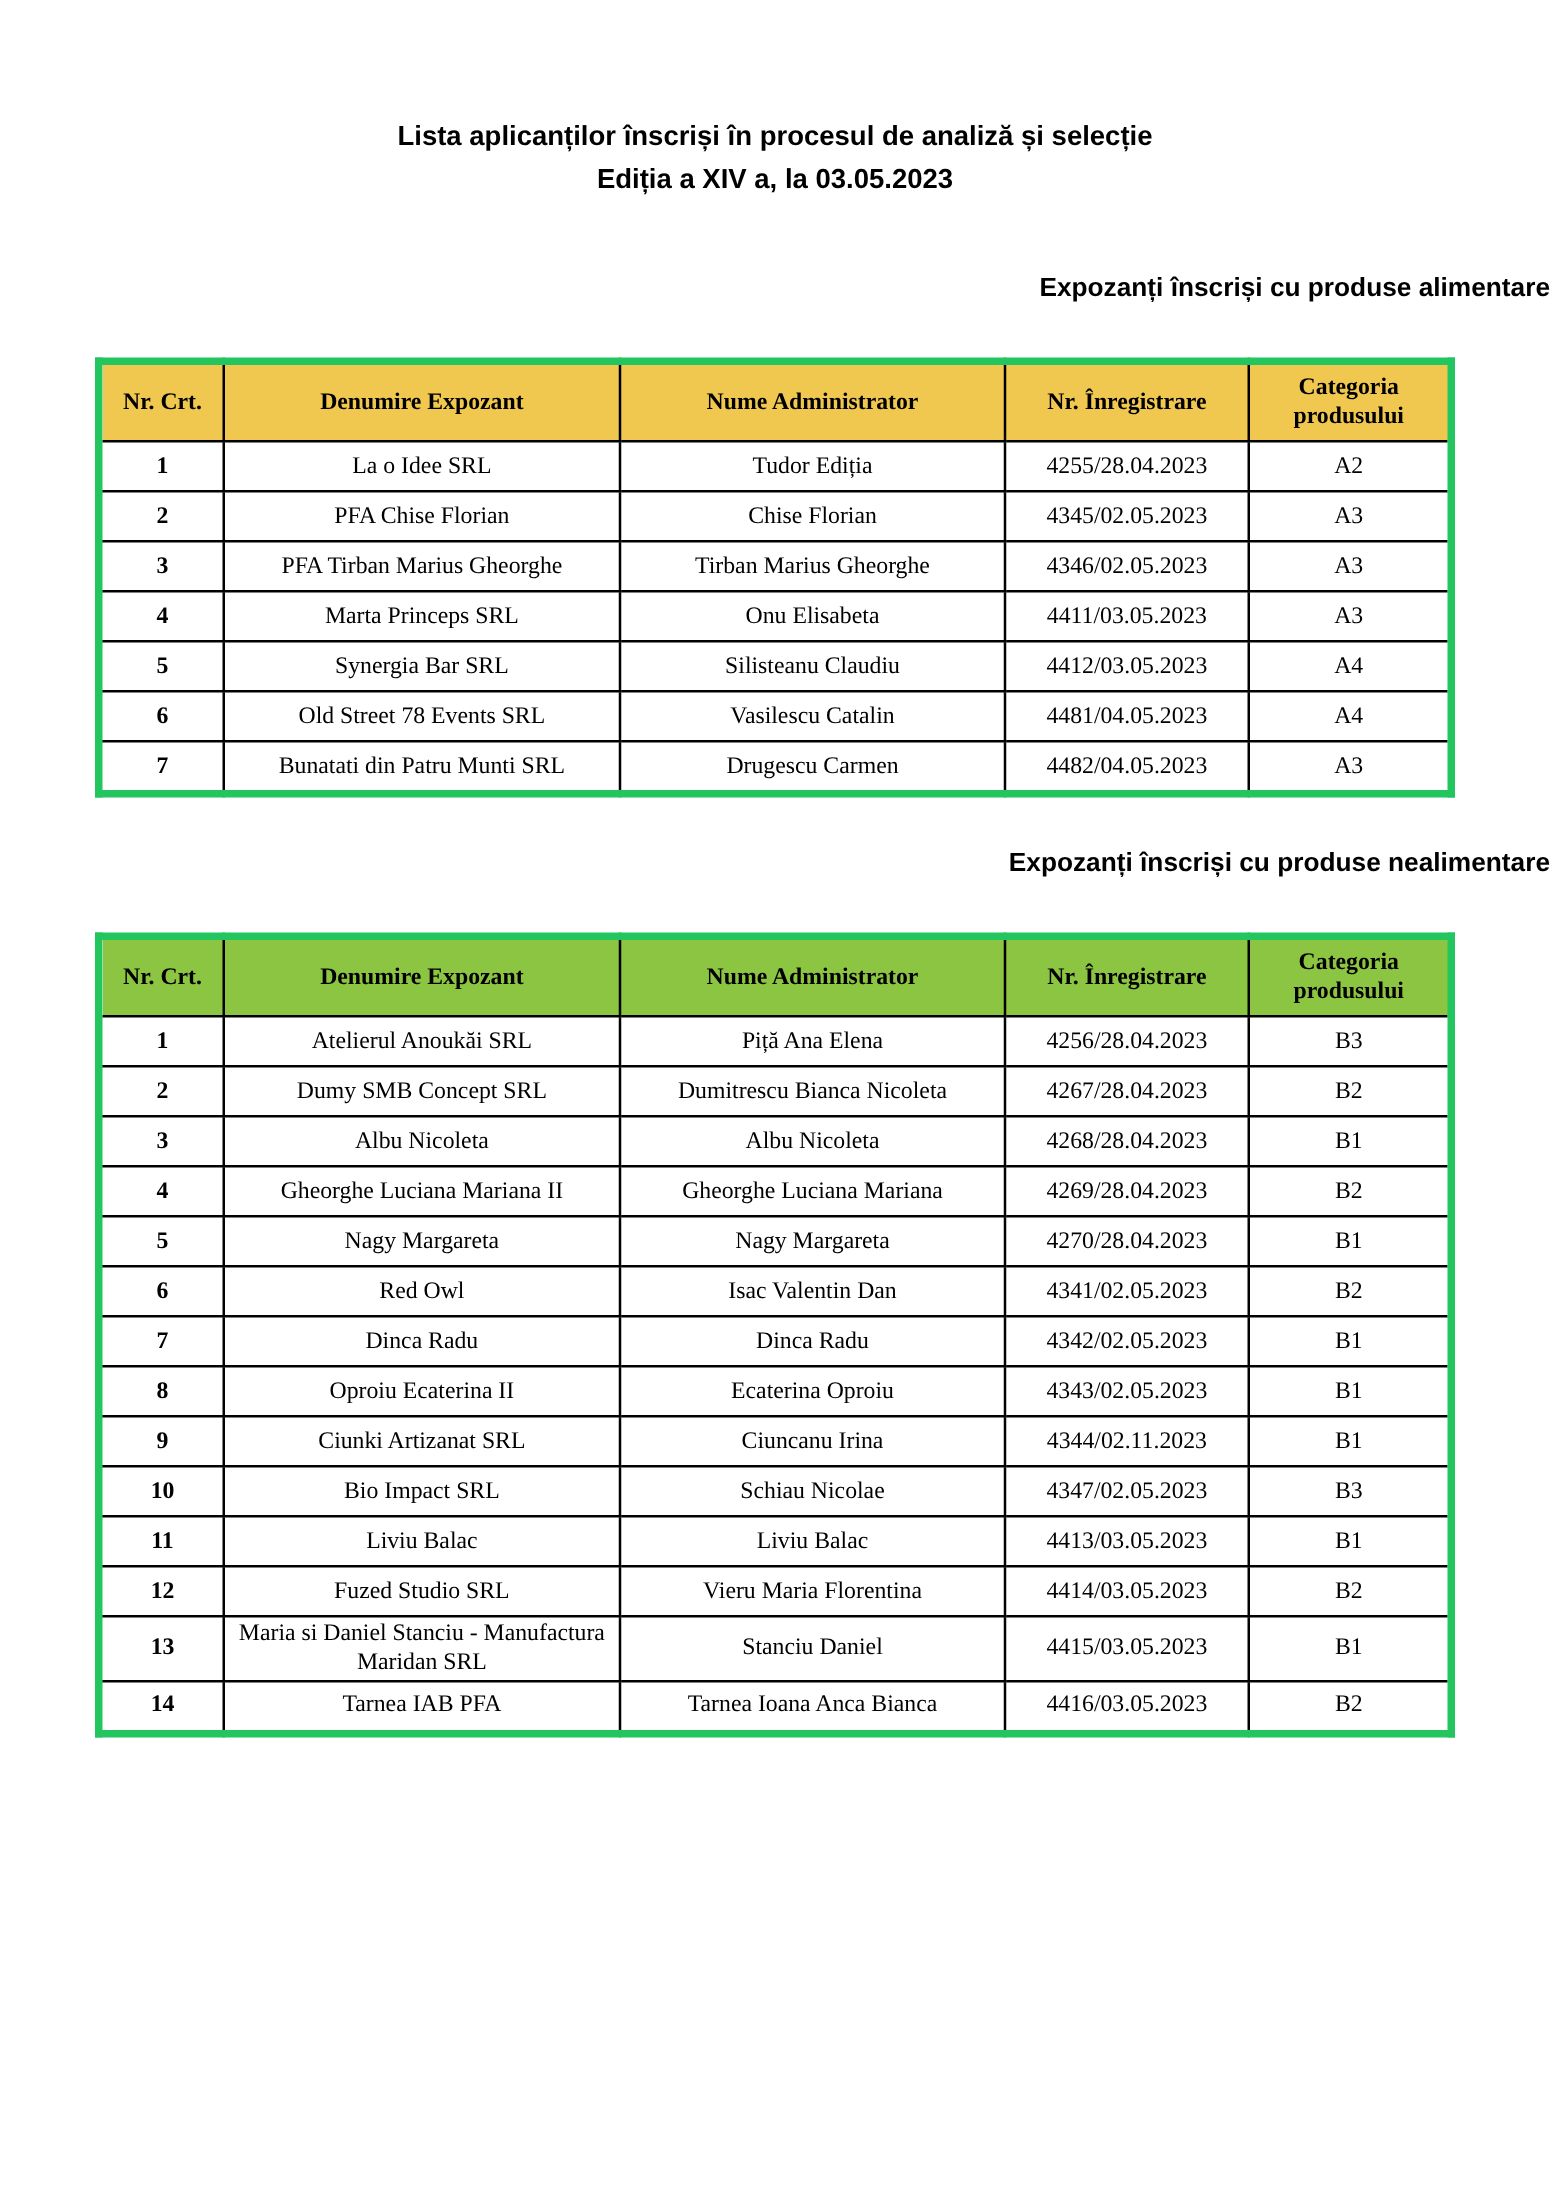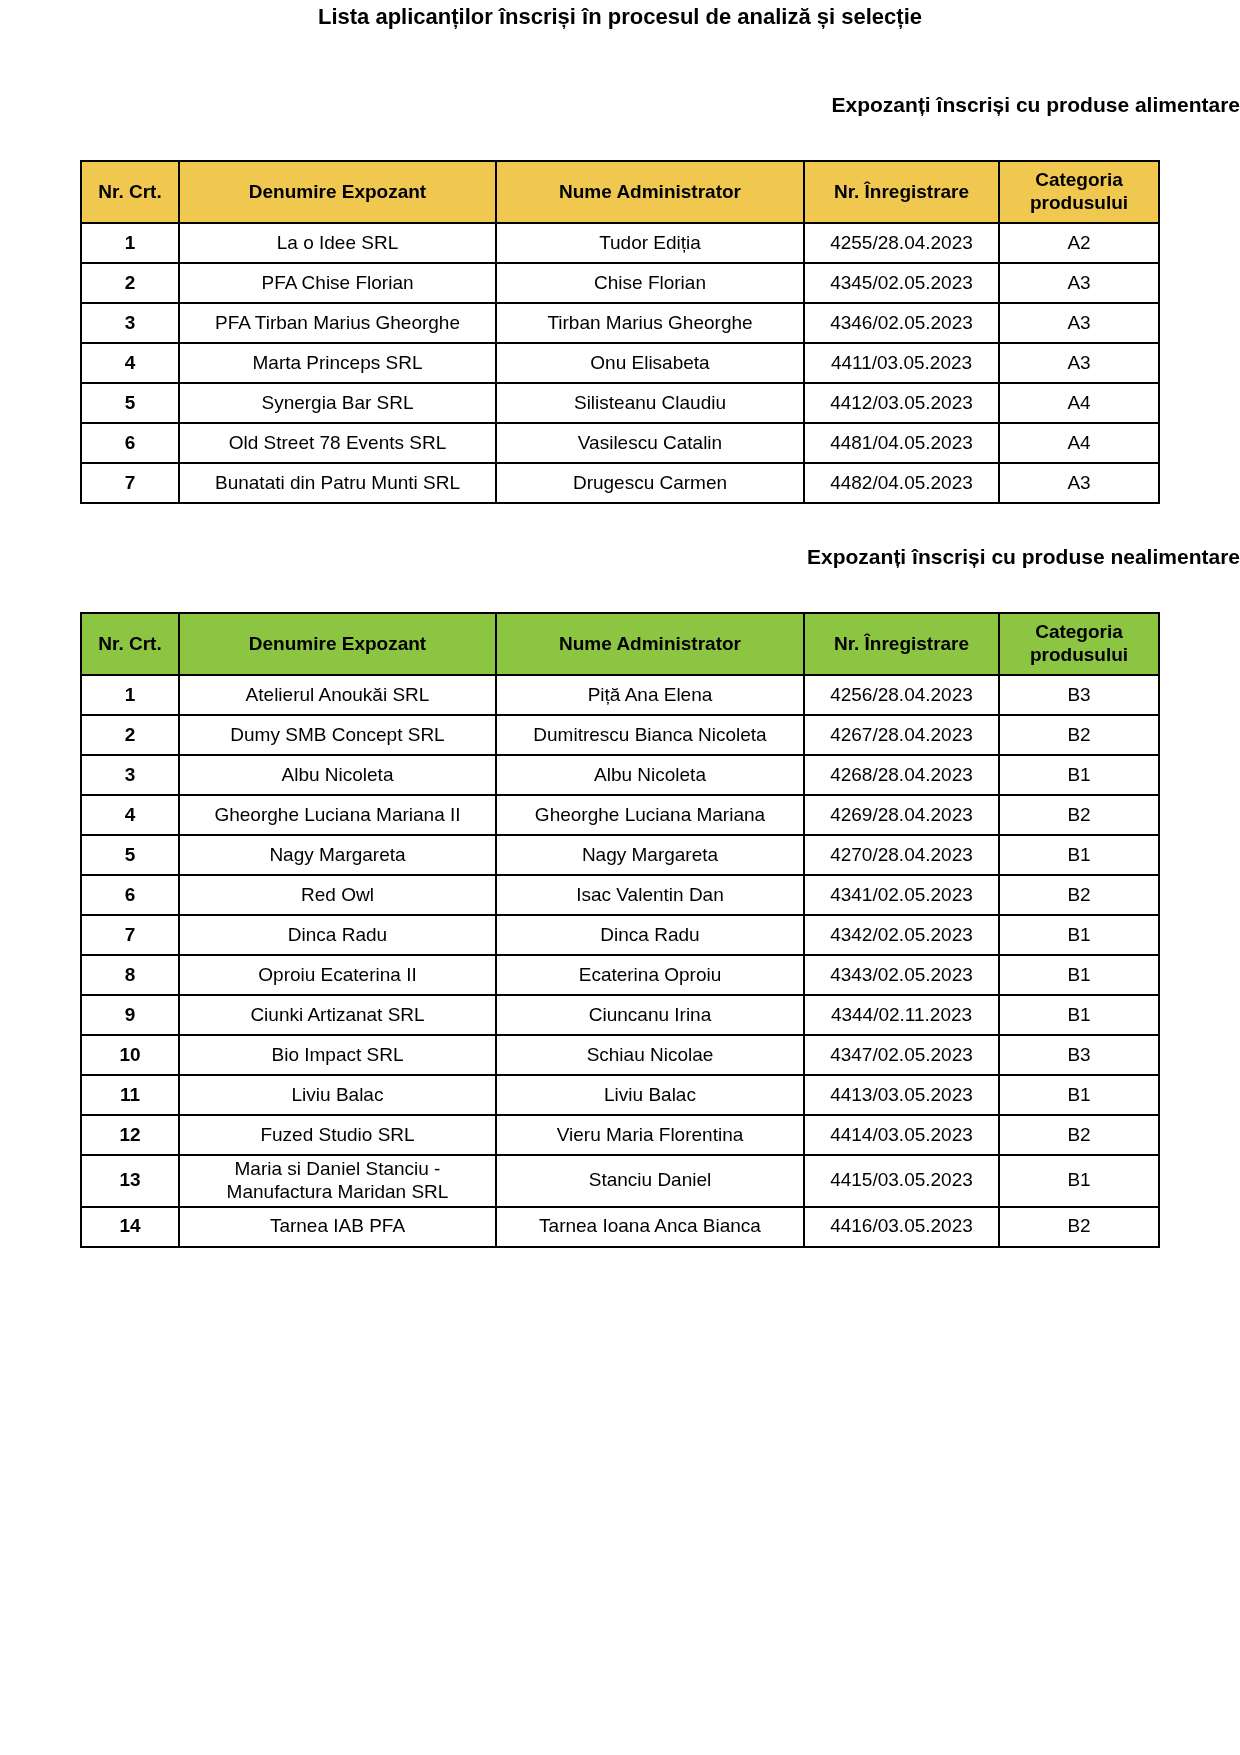--- a/index.html
+++ b/index.html
@@ -8,20 +8,21 @@
     background: #ffffff;
   }
   body {
     width: 1240px;
     height: 1755px;
     font-family: "Liberation Sans", sans-serif;
     color: #000000;
     position: relative;
   }
   .doc {
+    padding-top: 92px;
   }
   .title-line {
     text-align: center;
     font-weight: bold;
     font-size: 22px;
     line-height: 34px;
     white-space: nowrap;
   }
   .section-heading {
     text-align: right;
@@ -31,21 +32,22 @@
   }
   .heading-food { margin-top: 58px; }
   .heading-nonfood { margin-top: 40px; }
   .tbl-wrap-food { margin-top: 42px; }
   .tbl-wrap-nonfood { margin-top: 42px; }
   table.exhibitors {
     border-collapse: collapse;
     margin: 0 auto;
     width: 1028px;
     table-layout: fixed;
-    border: 2px solid #22c55e;
+    border: 6px solid #22c55e;
+    font-family: Liberation Serif, serif;
   }
   table.exhibitors th,
   table.exhibitors td {
     border: 2px solid #000;
     text-align: center;
     vertical-align: middle;
     padding: 2px 4px;
     overflow: hidden;
   }
   table.exhibitors th {
@@ -67,20 +69,21 @@
   .col-3 { width: 185px; }
   .col-4 { width: 150px; }
 </style>
 </head>
 <body>
 
 <div class="doc">
 
   <div>
     <div class="title-line">Lista aplicanților înscriși în procesul de analiză și selecție</div>
+    <div class="title-line">Ediția a XIV a, la 03.05.2023</div>
   </div>
 
   <div class="section-heading heading-food">Expozanți înscriși cu produse alimentare</div>
 
   <div class="tbl-wrap-food">
     <table class="exhibitors">
       <thead>
         <tr style="background: rgb(241, 200, 79);">
             <th class="col-0">Nr. Crt.</th>
             <th class="col-1">Denumire Expozant</th>

